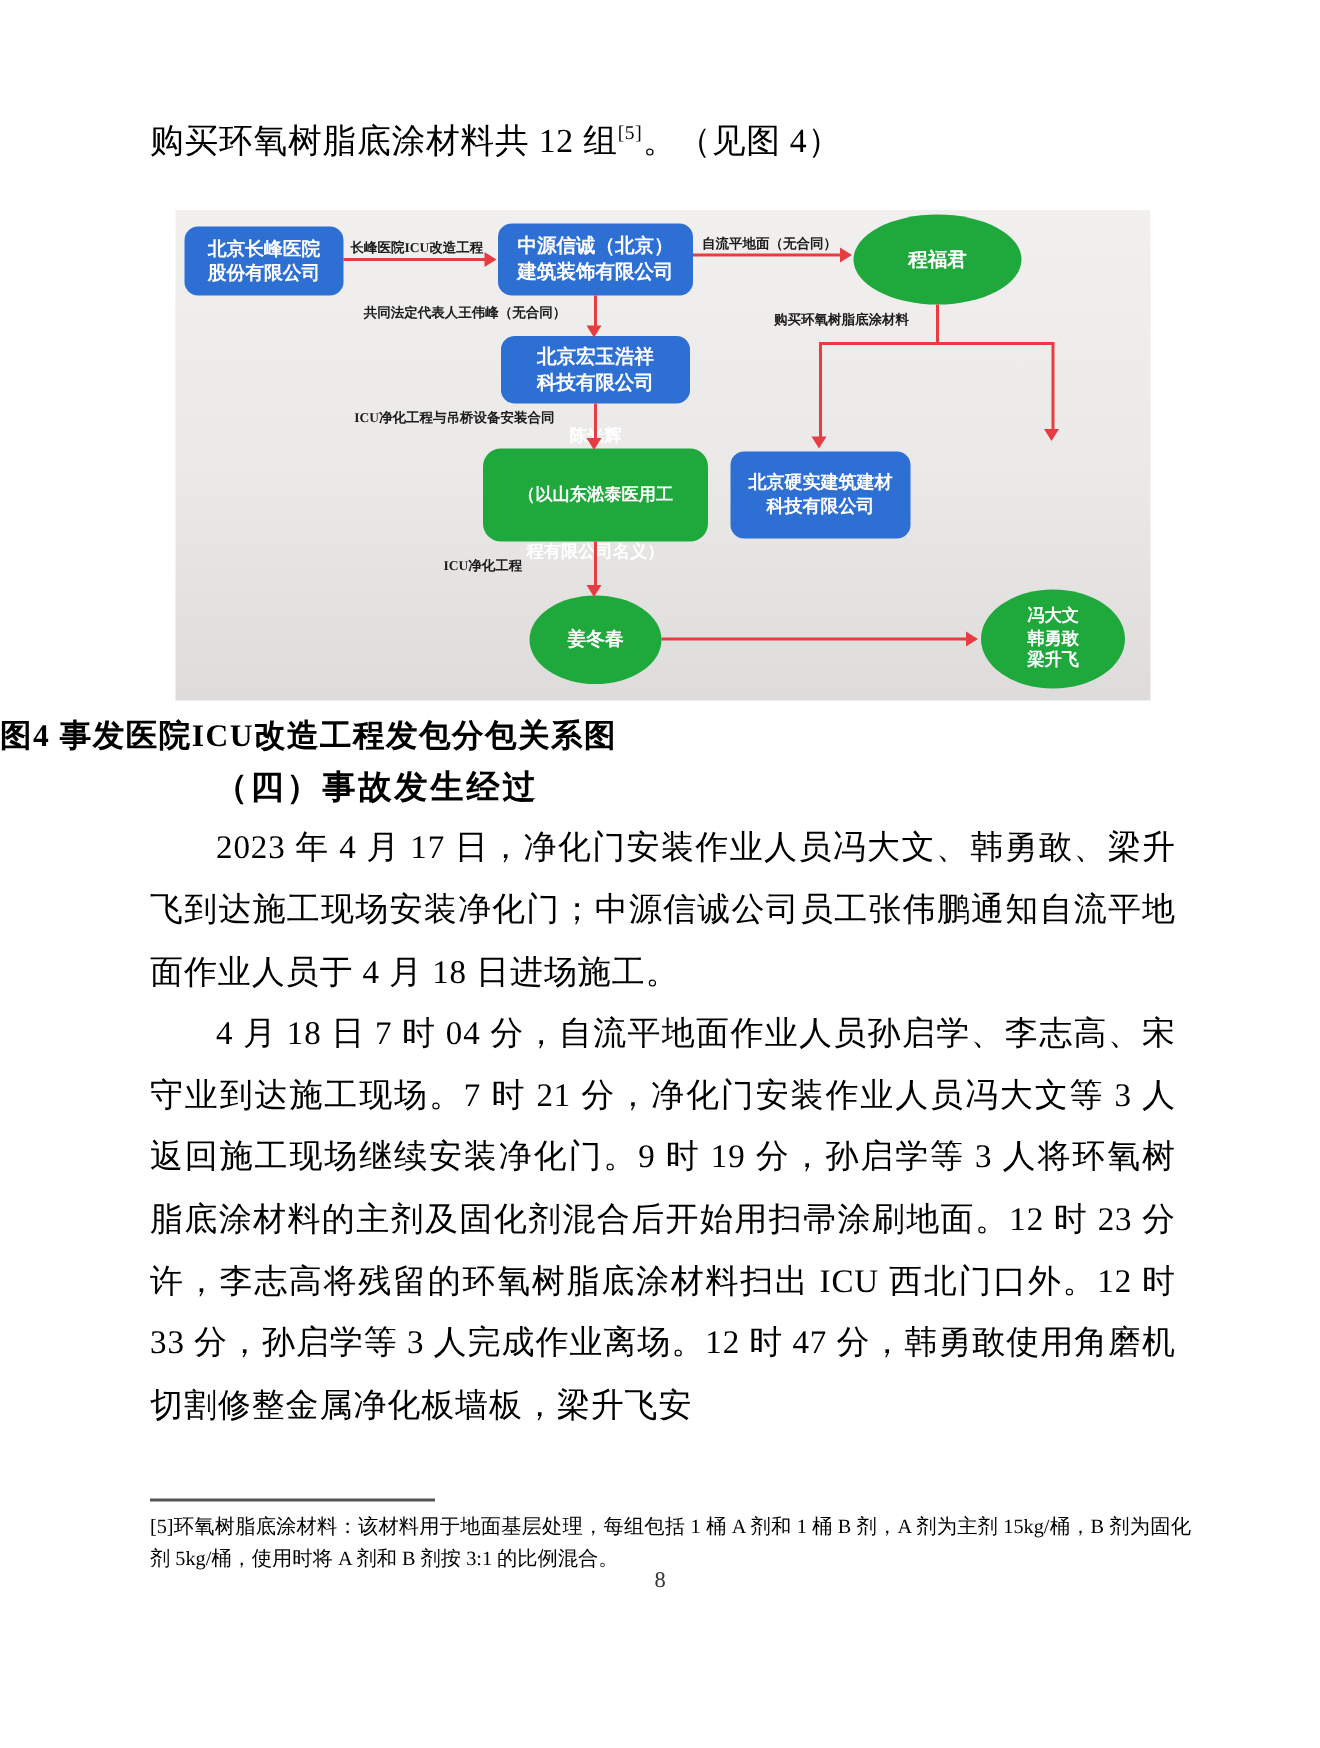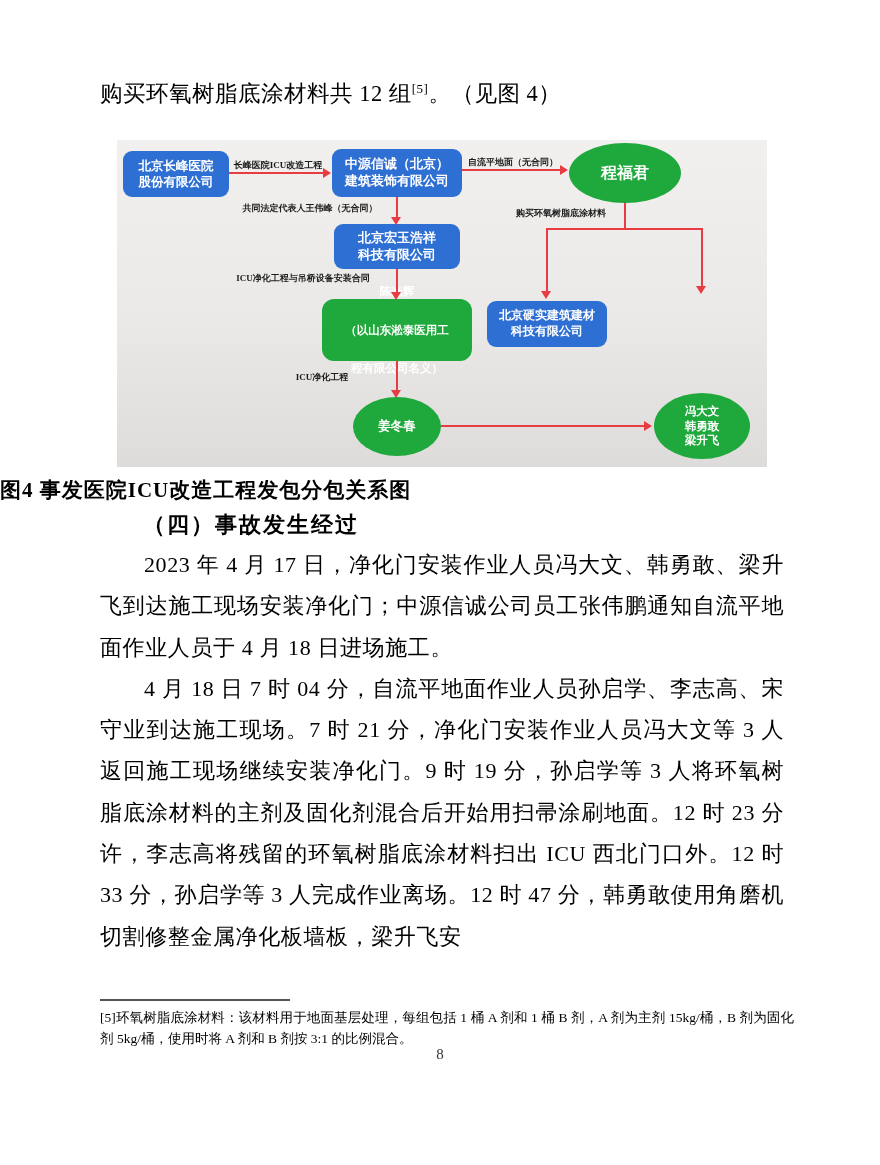--- a/index.html
+++ b/index.html
@@ -20,24 +20,24 @@
     position:absolute;display:flex;flex-direction:column;align-items:center;justify-content:center;
     color:#ffffff;font-family:"Liberation Sans","DejaVu Sans",sans-serif;
     font-weight:bold;text-align:center;line-height:1.3;
   }
   .box-blue{background:#2e6fd3;border-radius:9px;}
   .box-green{background:#1fa83c;border-radius:12px;gap:24px;}
   .ellipse-green{background:#1fa83c;border-radius:50%;}
   .nline{display:block;}
   .n0{left:6px;top:11px;width:106px;height:46px;font-size:12.5px;}
   .n1{left:215px;top:9px;width:130px;height:48px;font-size:13px;}
-  .n2{left:452px;top:3px;width:112px;height:60px;font-size:16px;}
+  .n2{left:452px;top:3px;width:112px;height:60px;font-size:13px;}
   .n3{left:217px;top:84px;width:126px;height:45px;font-size:13px;}
   .n4{left:205px;top:159px;width:150px;height:62px;font-size:11.5px;}
-  .n5{left:370px;top:161px;width:120px;height:46px;font-size:12px;}
+  .n5{left:370px;top:161px;width:120px;height:58px;font-size:12px;}
   .n6{left:537px;top:154px;width:96px;height:70px;font-size:11.5px;}
   .n7{left:236px;top:257px;width:88px;height:59px;font-size:12.5px;}
   .n8{left:537px;top:253px;width:96px;height:66px;font-size:11.5px;}
   .hline{position:absolute;height:2px;background:#e73c42;}
   .vline{position:absolute;width:2px;background:#e73c42;}
   .head-right{position:absolute;width:0;height:0;border-top:5px solid transparent;border-bottom:5px solid transparent;border-left:8px solid #e73c42;}
   .head-down{position:absolute;width:0;height:0;border-left:5px solid transparent;border-right:5px solid transparent;border-top:8px solid #e73c42;}
   .elabel{
     position:absolute;font-size:9px;font-weight:bold;color:#1c1c1c;
     font-family:"Liberation Serif","DejaVu Serif",serif;white-space:nowrap;text-align:center;

